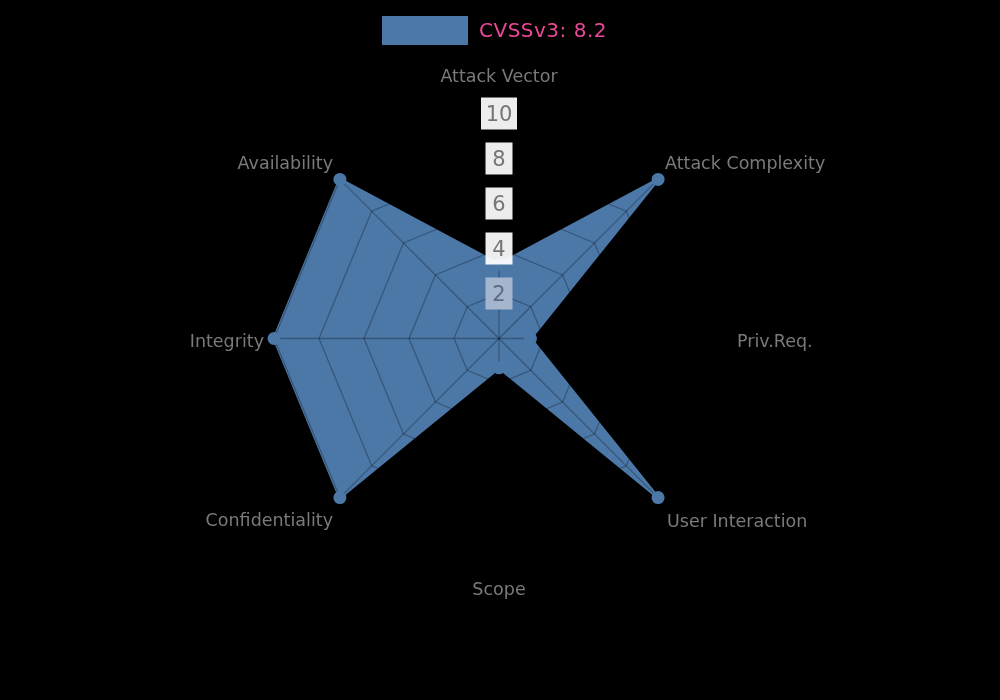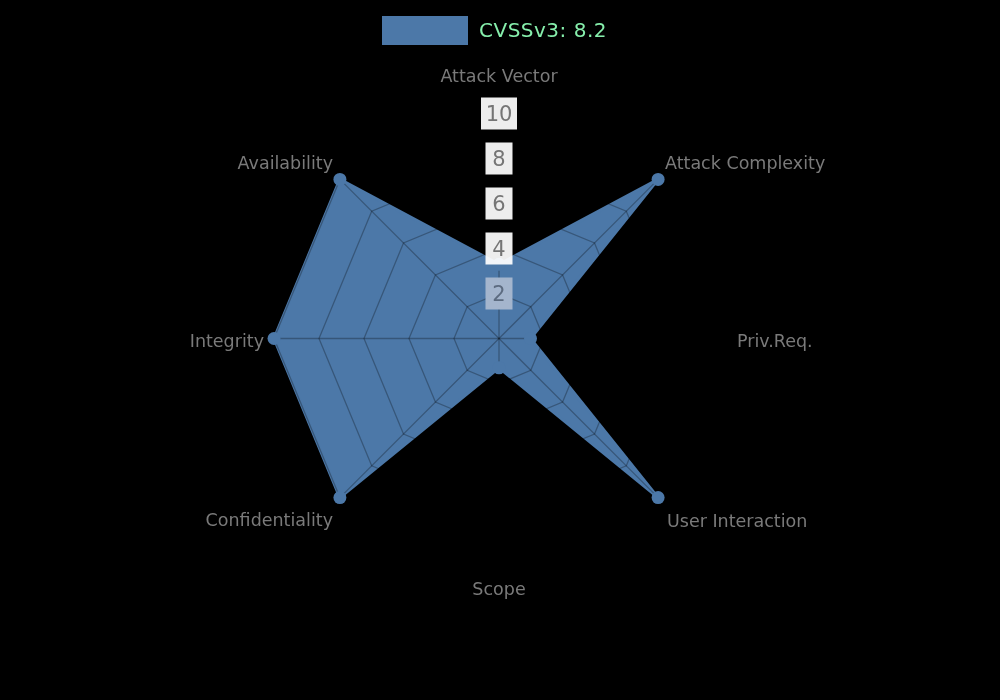--- a/index.html
+++ b/index.html
@@ -31,21 +31,21 @@
   }
   .legend .swatch {
     display: inline-block;
     width: 86px;
     height: 29px;
     background: #4c78a8;
   }
   .legend .legend-text {
     margin-left: 11px;
     font-size: 20px;
-    color: #86efac;
+    color: #ec4899;
     letter-spacing: 0.5px;
     white-space: nowrap;
   }
 </style>
 </head>
 <body>
 
 <div class="stage">
   <div class="legend">
     <span class="swatch" style="background: rgb(76, 120, 168);"></span>

